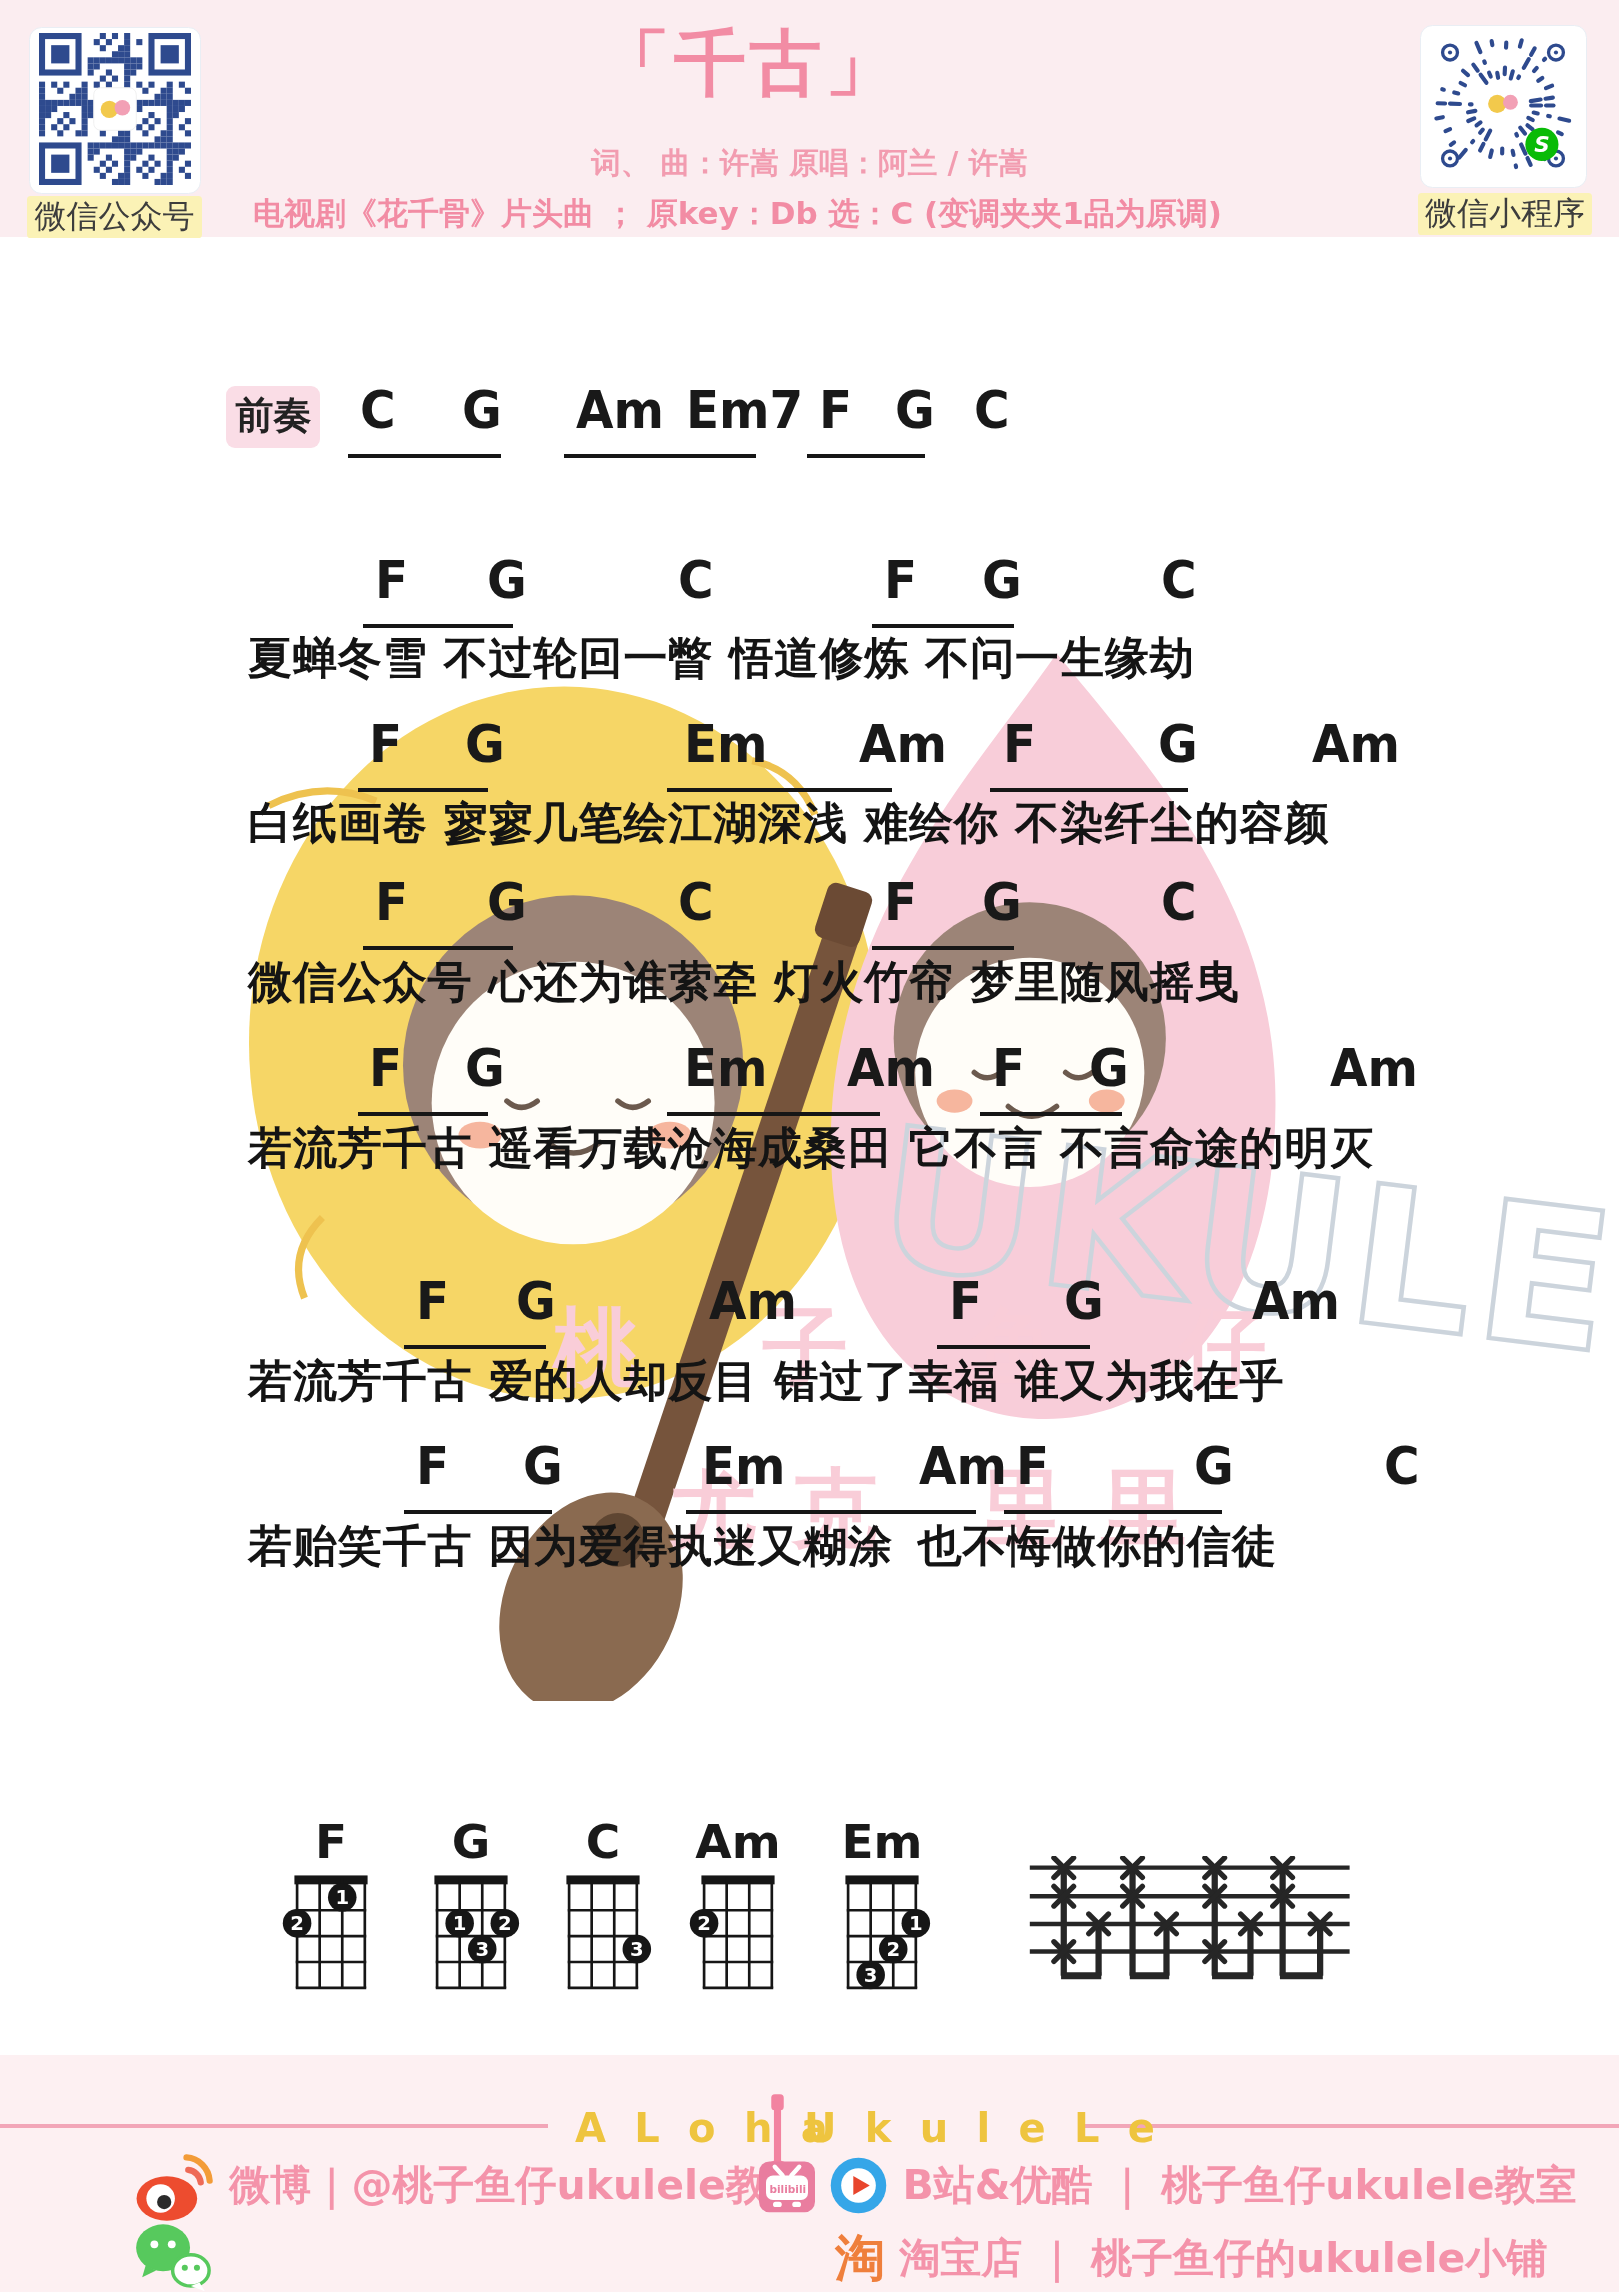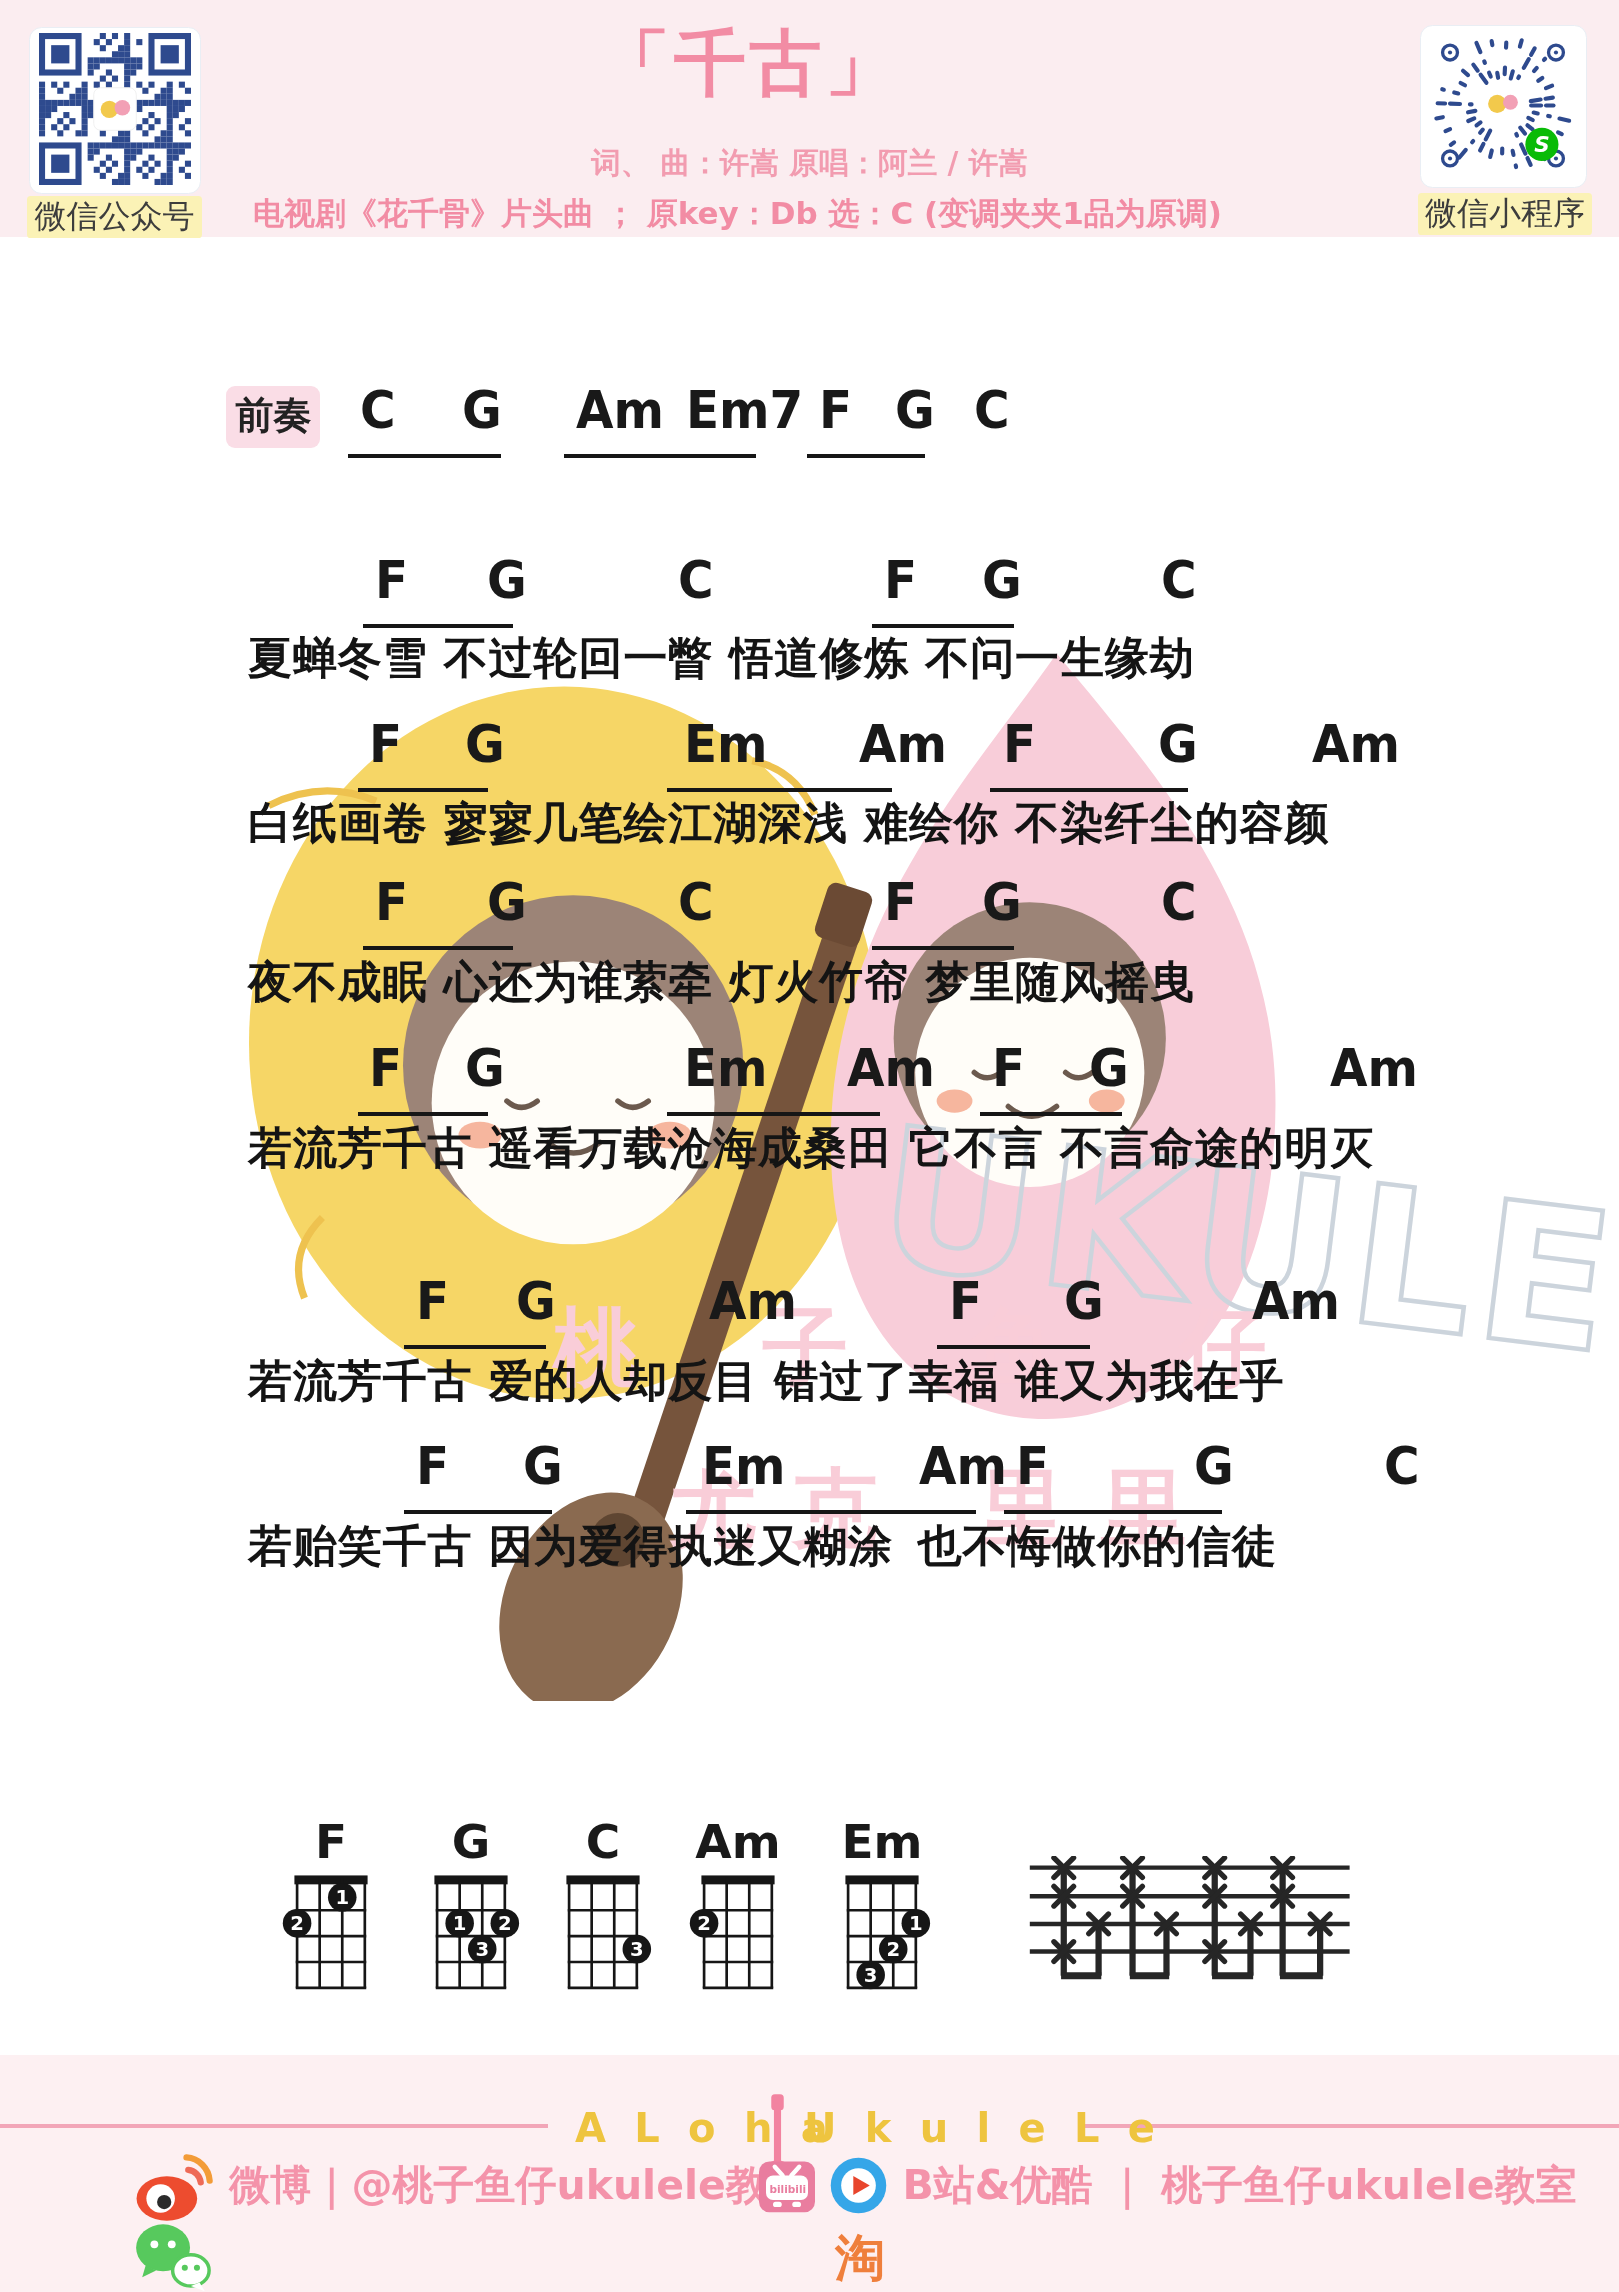--- a/index.html
+++ b/index.html
@@ -429,21 +429,21 @@
         <span class="chord" style="left: 12.6%;">F</span>
         <span class="chord" style="left: 21.9%;">G</span>
         <span class="chord" style="left: 37.8%;">C</span>
         <span class="chord" style="left: 55%;">F</span>
         <span class="chord" style="left: 63.2%;">G</span>
         <span class="chord" style="left: 78.1%;">C</span>
         <div class="ul" style="left: 11.6%; width: 12.5%;"></div>
         <div class="ul" style="left: 54%; width: 11.8%;"></div>
       </div>
       <div class="lyric-row" style="top: 953px;">
-        <span class="lyr" style="left: 2%;">夜不成眠 心还为谁萦牵 灯火竹帘 梦里随风摇曳</span>
+        <span class="lyr" style="left: 2%;">微信公众号 心还为谁萦牵 灯火竹帘 梦里随风摇曳</span>
       </div>
       <div class="chord-row" style="top: 1039px;">
         <span class="chord" style="left: 12.1%;">F</span>
         <span class="chord" style="left: 20.1%;">G</span>
         <span class="chord" style="left: 38.3%;">Em</span>
         <span class="chord" style="left: 51.9%;">Am</span>
         <span class="chord" style="left: 64%;">F</span>
         <span class="chord" style="left: 72.1%;">G</span>
         <span class="chord" style="left: 92.2%;">Am</span>
         <div class="ul" style="left: 11.2%; width: 10.8%;"></div>
@@ -656,16 +656,17 @@
     <svg width="59" height="59" viewBox="0 0 68 68">
       <circle cx="34" cy="34" r="32" fill="#35a6e8"></circle>
       <circle cx="34" cy="34" r="20" fill="#ffffff"></circle>
       <path d="M28,23 L28,45 L47,34 Z" fill="#e8452c"></path>
     </svg>
     <span class="ftext">B站&amp;优酷 ｜ 桃子鱼仔ukulele教室</span>
   </div>
 
   <div class="frow frow4">
     <span class="tao">淘</span>
+    <span class="ftext">淘宝店 ｜ 桃子鱼仔的ukulele小铺</span>
   </div>
 
 </div>
 
 
 </body></html>

